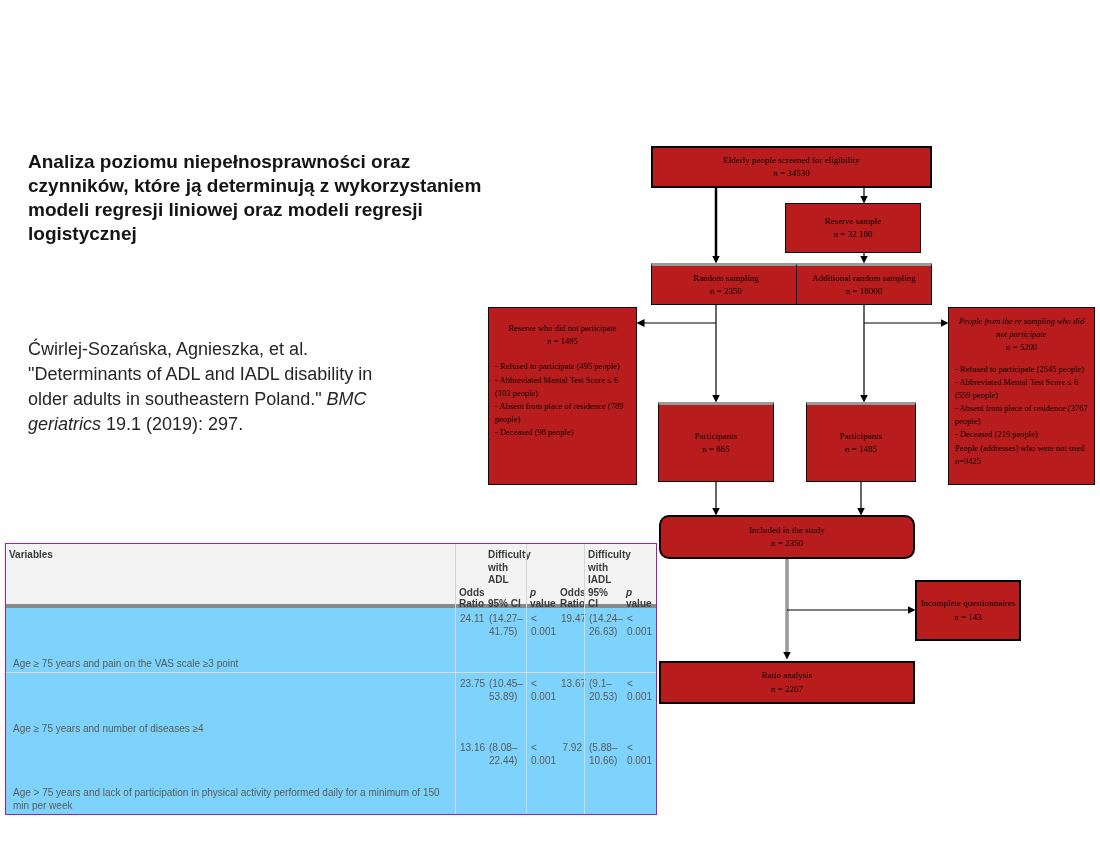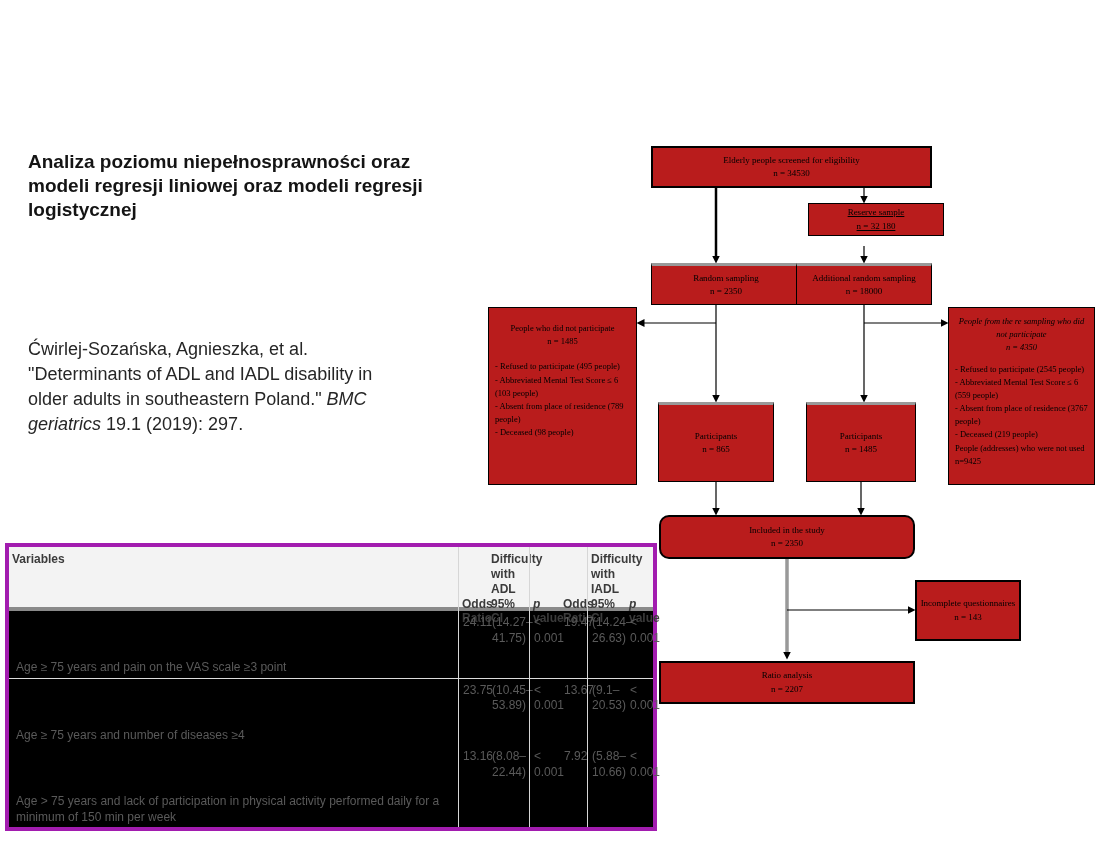--- a/index.html
+++ b/index.html
@@ -38,21 +38,21 @@
   .dropout.tall-title{padding-top:7px;}
   .dropout .dtitle{text-align:center;margin-bottom:12px;}
   .dropout.tall-title .dtitle{margin-bottom:8px;font-style:italic;}
   .dropout .items{text-align:left;}
   .dropout .footer{text-align:left;}
   svg.arrows{position:absolute;left:0;top:0;pointer-events:none;}
 
   
   .dtable{
     position:absolute;left:5px;top:543px;width:652px;box-sizing:border-box;
-    border:4px solid #a21caf;font-size:12px;color:#5a5a5a;background:#000000;
+    border:1px solid #a21caf;font-size:10px;color:#5a5a5a;background:#7dd3fc;
   }
   .thead{
     background:#f3f3f3;display:grid;
     grid-template-columns:449px 30px 41px 31px 27px 39px 31px;
     height:60px;box-sizing:border-box;font-weight:700;color:#3b3b3b;
   }
   .hc{padding:5px 3px 4px 3px;display:flex;flex-direction:column;box-sizing:border-box;}
   .hc .sub{margin-top:auto;}
   .hc .grp{line-height:1.25;}
   .vline{border-left:1px solid #d6d6d6;}
@@ -69,20 +69,21 @@
   .bc.ralign{text-align:right;padding-right:2px;}
   .pit{font-style:italic;}
 </style>
 </head>
 <body>
 
 <div class="slide">
 
   <div class="title">
     <div>Analiza poziomu niepełnosprawności oraz</div>
+    <div>czynników, które ją determinują z wykorzystaniem</div>
     <div>modeli regresji liniowej oraz modeli regresji</div>
     <div>logistycznej</div>
   </div>
 
   <div class="citation">
     <div>Ćwirlej-Sozańska, Agnieszka, et al.</div>
     <div>"Determinants of ADL and IADL disability in</div>
     <div><span>older adults in southeastern Poland."</span> <i>BMC</i></div>
     <div><i>geriatrics</i><span> 19.1 (2019): 297.</span></div>
   </div>
@@ -104,52 +105,52 @@
     <line x1="861" y1="482" x2="861" y2="508" stroke="#000" stroke-width="1.2" marker-end="url(#ah)"></line>
     <line x1="787" y1="559" x2="787" y2="652" stroke="#999" stroke-width="3.5" marker-end="url(#ah)"></line>
     <line x1="787" y1="610" x2="908" y2="610" stroke="#000" stroke-width="1.2" marker-end="url(#ah)"></line>
   </svg>
 
   <div class="fbox thick" style="left:651px;top:146px;width:281px;height:42px;">
     <div>Elderly people screened for eligibility</div>
     <div>n = 34530</div>
   </div>
 
-  <div class="fbox" style="left:808px;top:203px;width:136px;height:33px;text-decoration:underline;">
+  <div class="fbox" style="left:785px;top:203px;width:136px;height:50px;">
     <div>Reserve sample</div>
     <div>n = 32 180</div>
   </div>
 
   <div class="fbox graytop" style="left:651px;top:263px;width:150px;height:42px;">
     <div>Random sampling</div>
     <div>n = 2350</div>
   </div>
 
   <div class="fbox graytop" style="left:796px;top:263px;width:136px;height:42px;">
     <div>Additional random sampling</div>
     <div>n = 18000</div>
   </div>
 
   <div class="fbox dropout" style="left:488px;top:307px;width:149px;height:178px;">
     <div class="dtitle">
-      <div>People who did not participate</div>
+      <div>Reserve who did not participate</div>
       <div>n = 1485</div>
     </div>
     <div class="items">
       <div>- Refused to participate (495 people)</div>
       <div>- Abbreviated Mental Test Score ≤ 6 (103 people)</div>
       <div>- Absent from place of residence (789 people)</div>
       <div>- Deceased (98 people)</div>
     </div>
   </div>
 
   <div class="fbox dropout tall-title" style="left:948px;top:307px;width:147px;height:178px;">
     <div class="dtitle">
       <div>People from the re sampling who did not participate</div>
-      <div>n = 4350</div>
+      <div>n = 5200</div>
     </div>
     <div class="items">
       <div>- Refused to participate (2545 people)</div>
       <div>- Abbreviated Mental Test Score ≤ 6 (559 people)</div>
       <div>- Absent from place of residence (3767 people)</div>
       <div>- Deceased (219 people)</div>
     </div>
     <div class="footer">People (addresses) who were not used n=9425</div>
   </div>
 

